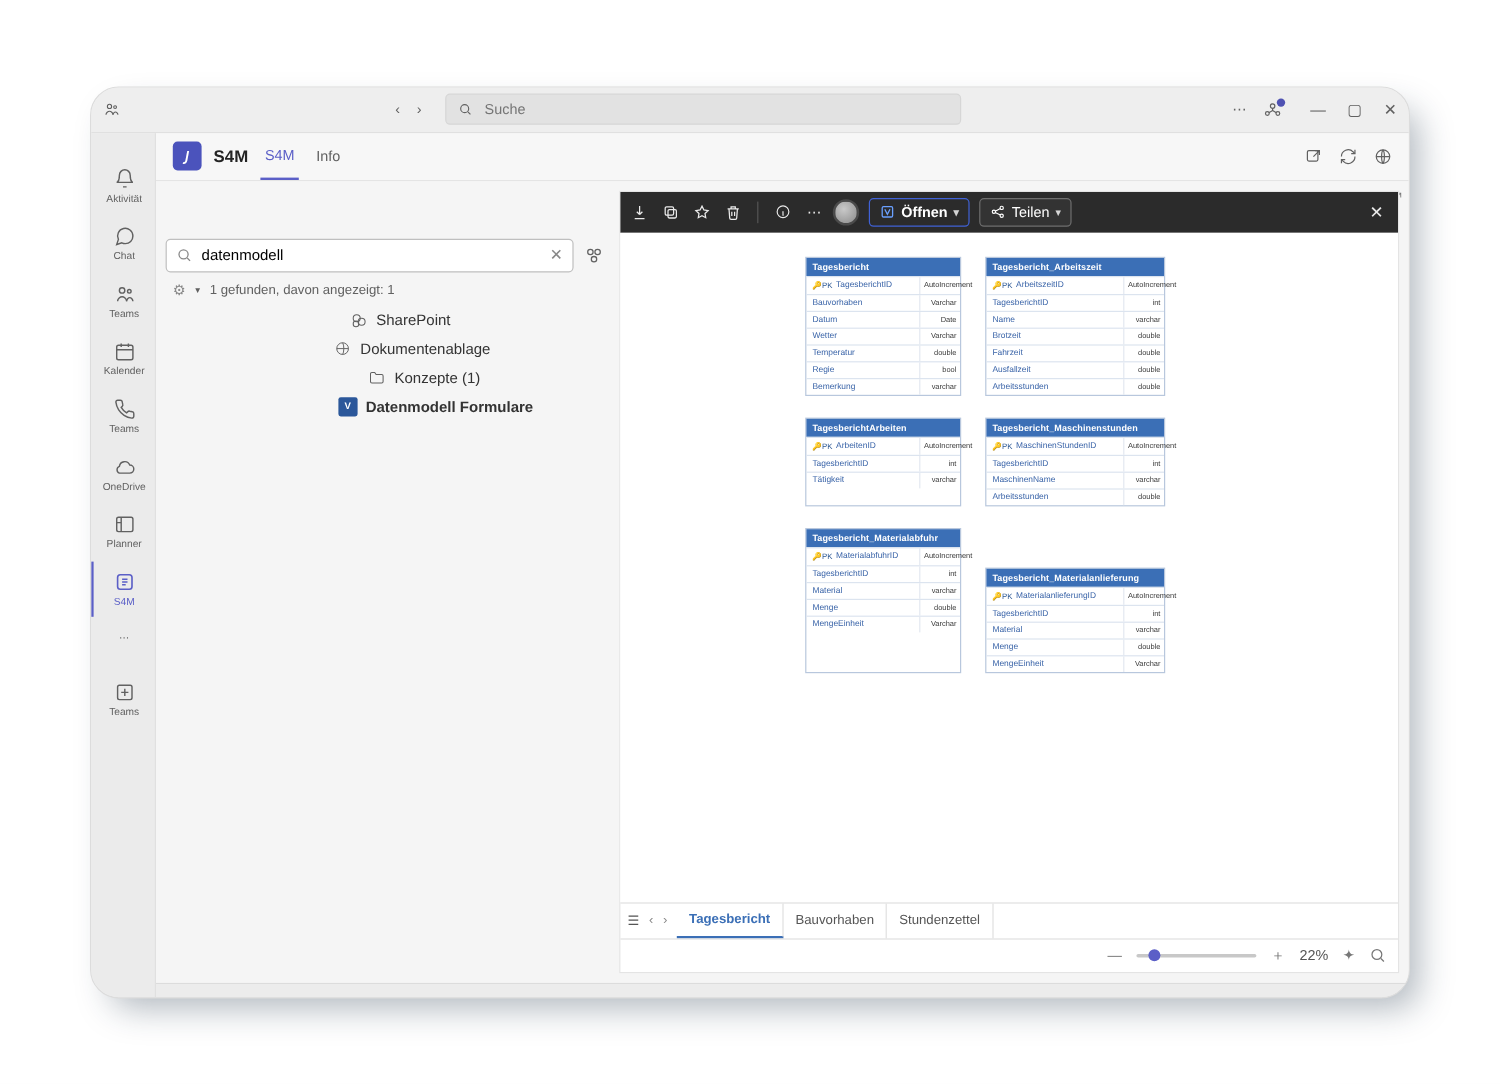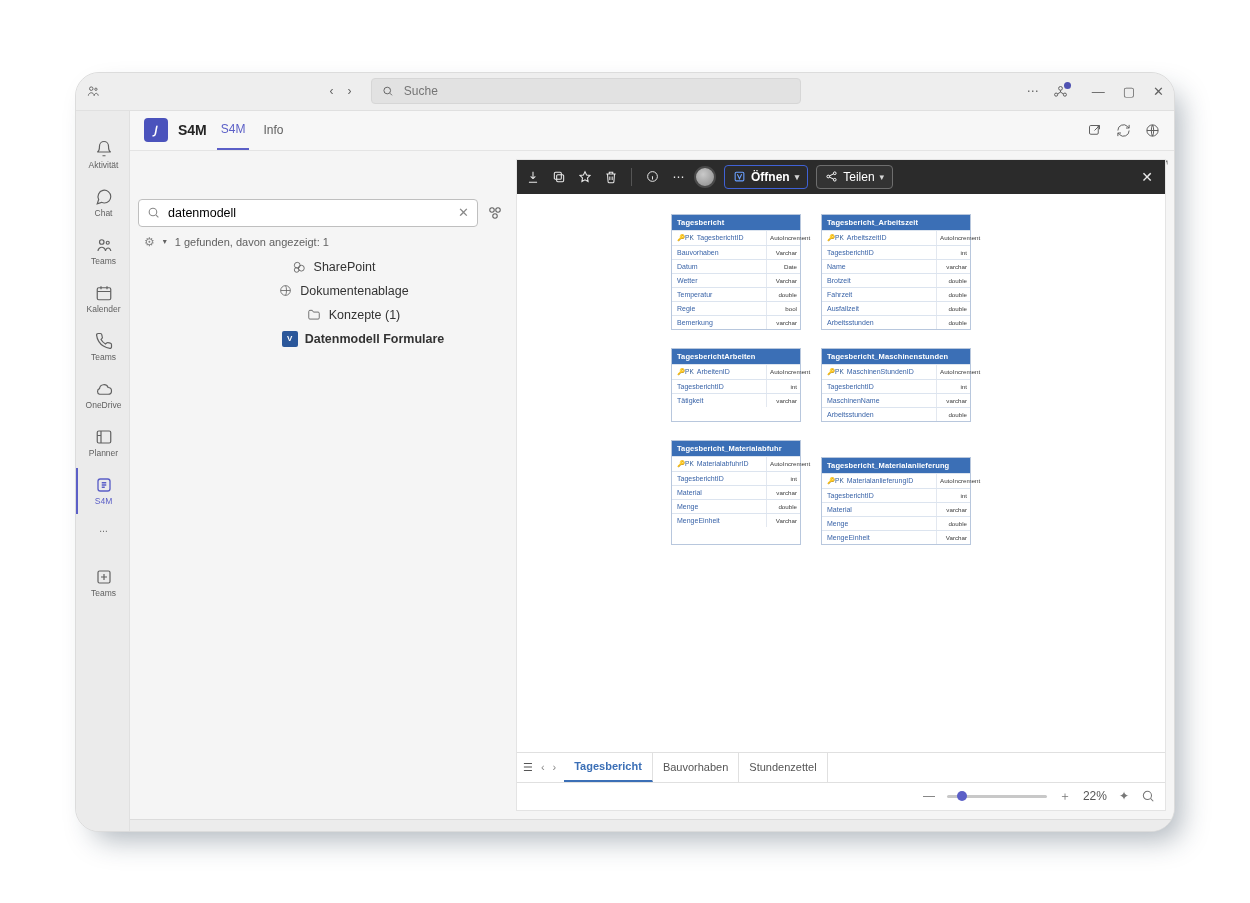--- a/index.html
+++ b/index.html
@@ -546,21 +546,21 @@
                         </div>
                         <div class="er-col-t">double</div>
                       </div>
                       <div class="er-row">
                         <div class="er-col-n">
                           <span>MengeEinheit</span>
                         </div>
                         <div class="er-col-t">Varchar</div>
                       </div>
                     </div>
-                    <div class="er-table" style="margin-top: 17px;">
+                    <div class="er-table" style="margin-top: 33px;">
                       <div class="er-head">Tagesbericht_Materialanlieferung</div>
                       <div class="er-row">
                         <div class="er-col-n">
                           <span class="pk-key">🔑PK</span>
                           <span>MaterialanlieferungID</span>
                         </div>
                         <div class="er-col-t">AutoIncrement</div>
                       </div>
                       <div class="er-row">
                         <div class="er-col-n">

